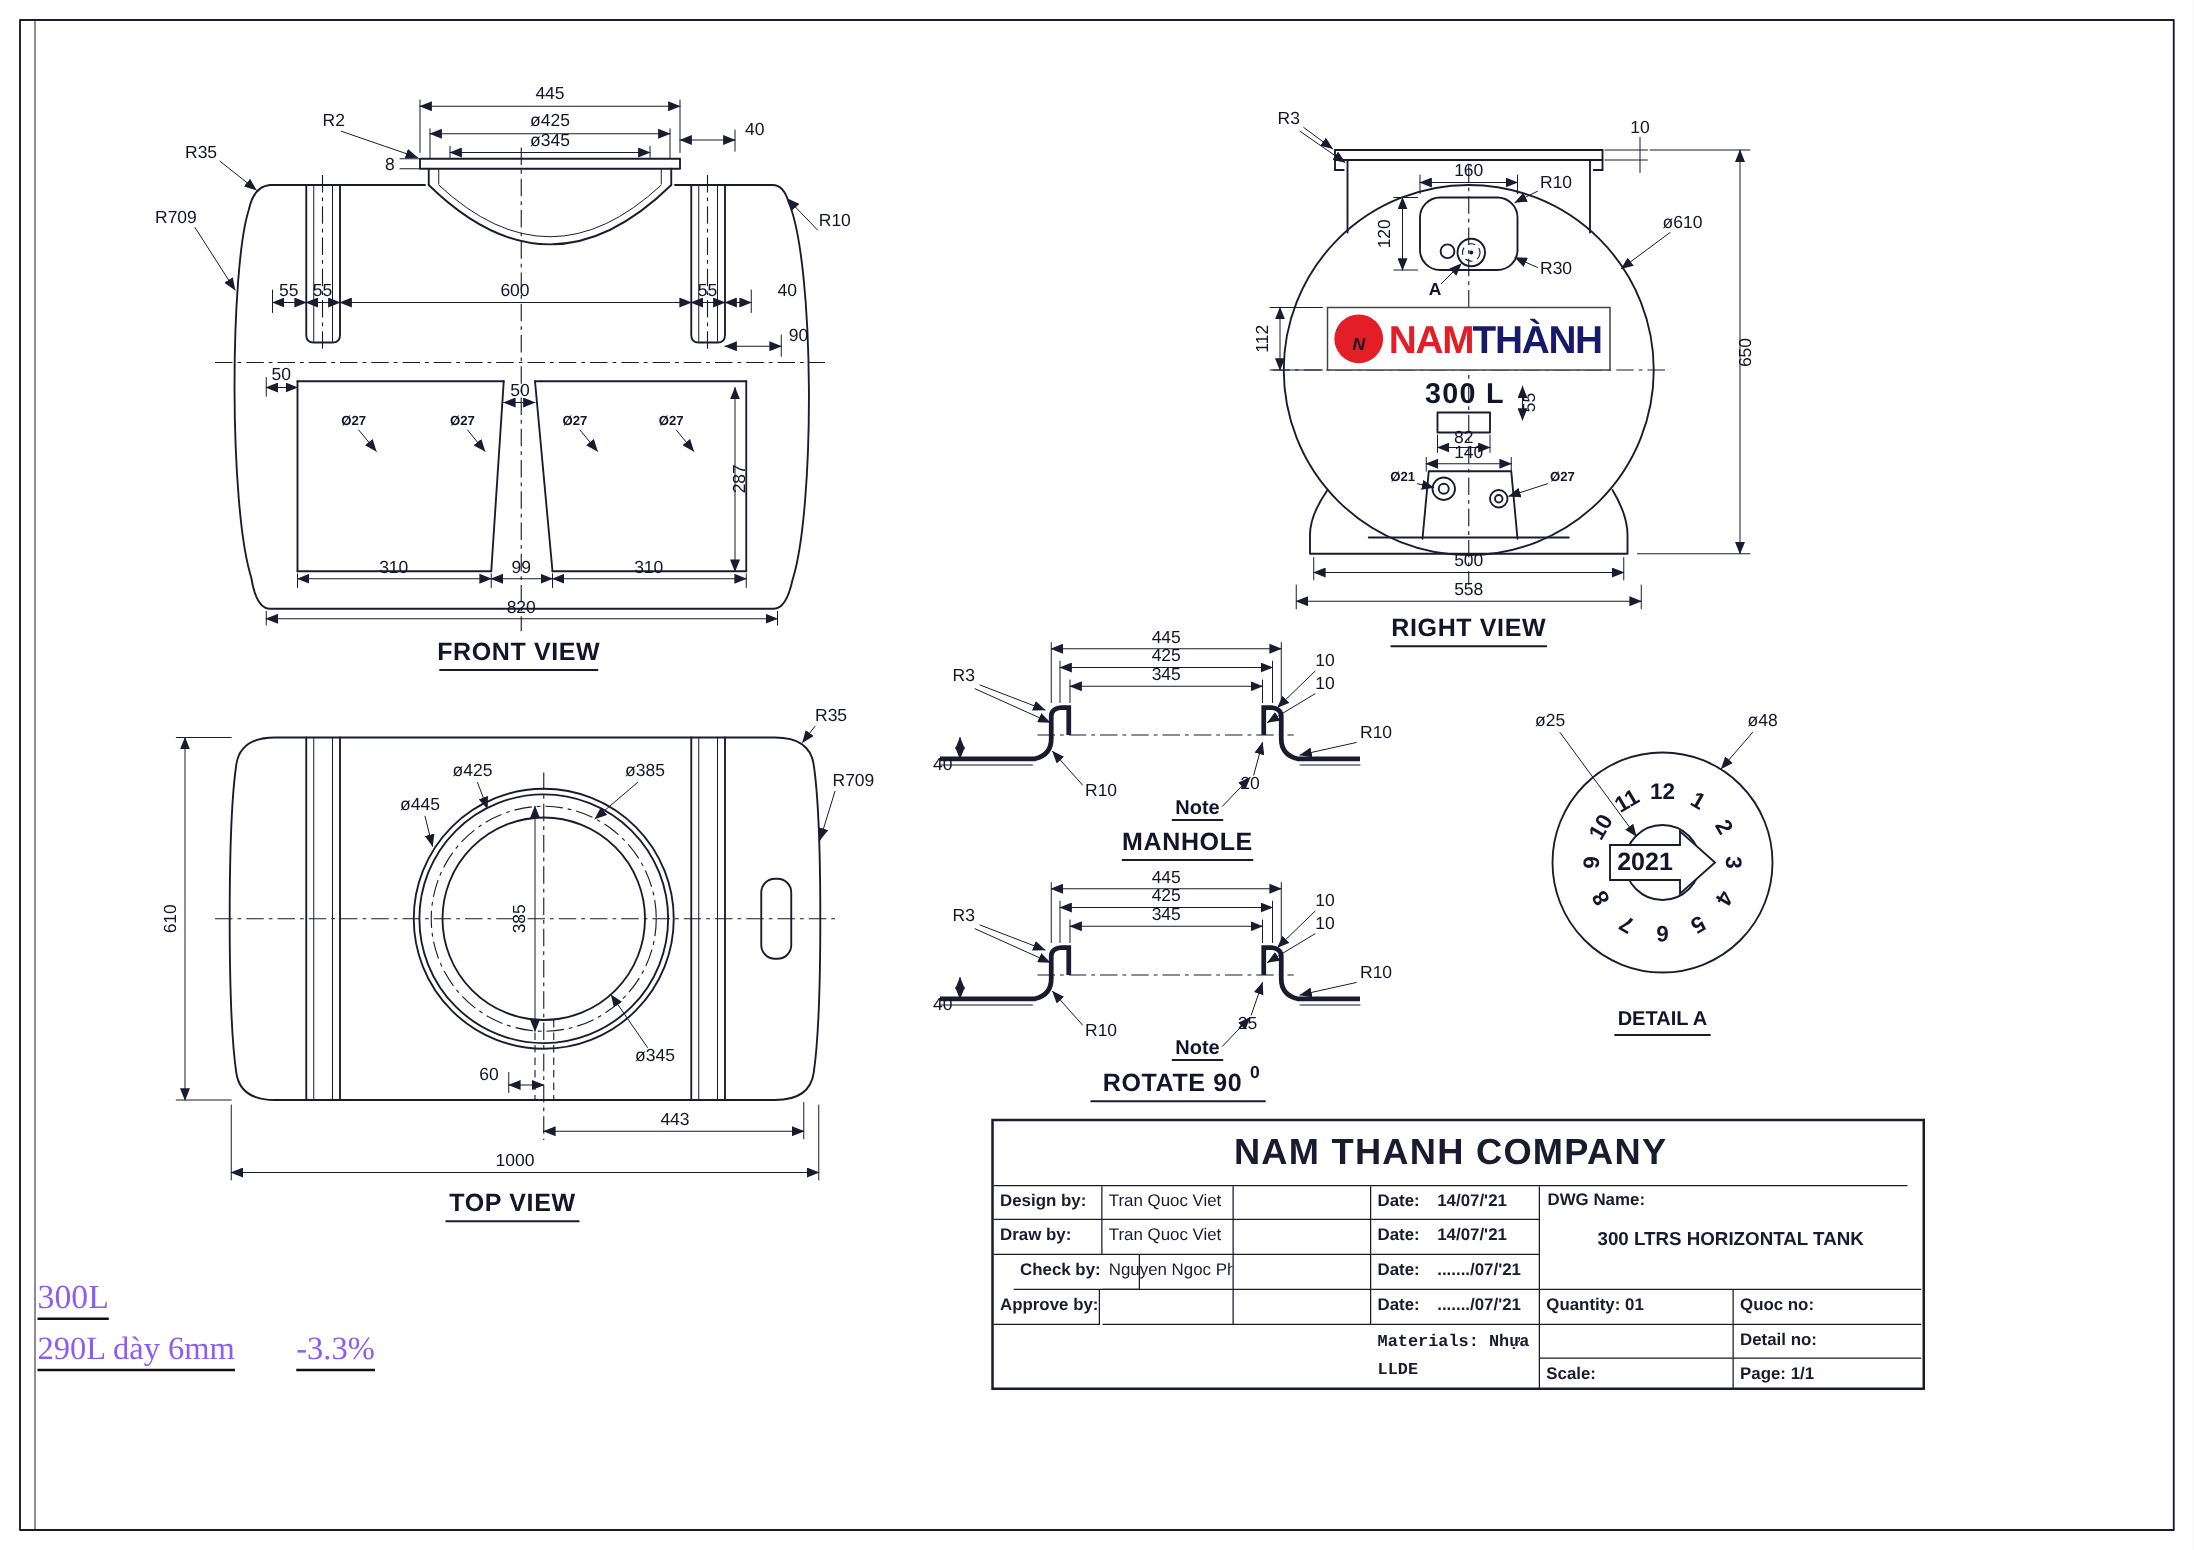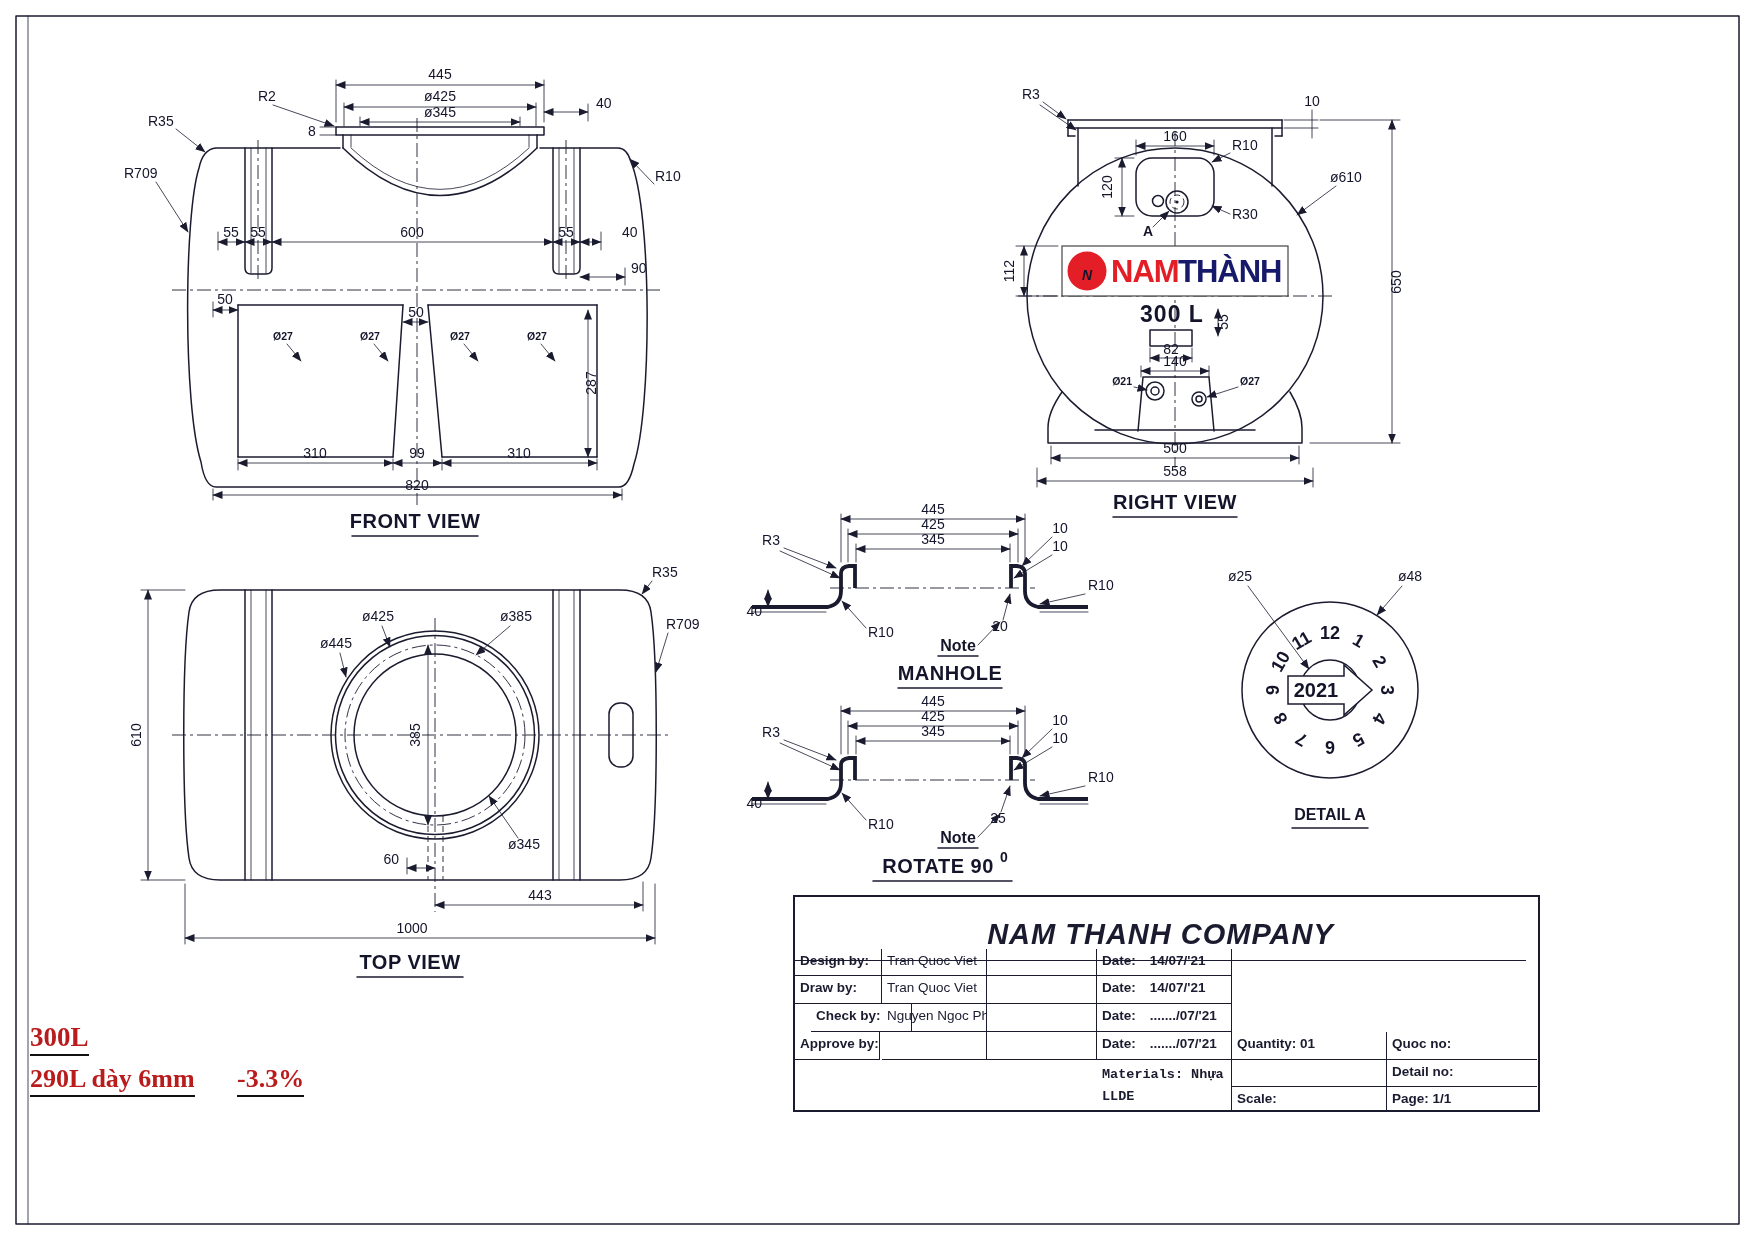--- a/index.html
+++ b/index.html
@@ -30,21 +30,21 @@
               padding:4px 5px;overflow:hidden;white-space:nowrap;}
   #titleblock .noR{border-right:none;} #titleblock .noB{border-bottom:none;}
   #titleblock .company{font-size:29px;font-weight:bold;text-align:center;letter-spacing:1px;
               display:flex;align-items:center;justify-content:center;padding:0;}
   #titleblock .datecell{display:flex;gap:14px;}
   #titleblock .dwg{padding:3px 6px;}
   #titleblock .dwgname{position:absolute;left:0;right:0;top:34px;text-align:center;font-size:15px;font-weight:bold;}
   #titleblock .product{display:flex;align-items:center;justify-content:center;font-size:20px;letter-spacing:.5px;}
   #titleblock .materials{line-height:1.6;white-space:normal;font-family:Liberation Mono, monospace;}
   
-  .note-abs{position:absolute;font-family:"Liberation Serif",serif;font-weight:700;color:#b91c1c;}
+  .note-abs{position:absolute;font-family:"Liberation Serif",serif;font-weight:400;color:#8b5cf6;}
   .note-abs span{display:inline-block;border-bottom:2px solid #111;padding-bottom:1px;}
 </style>
 </head>
 <body>
 
 <div class="sheet">
 
 <svg width="1755" height="1240" viewBox="0 0 1755 1240">
   <defs>
     <marker id="ar" viewBox="0 0 10 8" refX="9.5" refY="4" markerWidth="10" markerHeight="8" orient="auto-start-reverse" markerUnits="userSpaceOnUse">
@@ -408,21 +408,21 @@
     <text x="1228" y="581">ø25</text>
     <line class="ln thin" marker-end="url(#ar)" x1="1248" y1="586" x2="1309" y2="669"></line>
     <text x="1398" y="581">ø48</text>
     <line class="ln thin" marker-end="url(#ar)" x1="1402" y1="586" x2="1377" y2="615"></line>
     <text class="vts tm" x="1330" y="820">DETAIL A</text>
     <line class="ln" x1="1292" y1="828" x2="1368" y2="828" stroke-width="1.6"></line>
   </g>
 </svg>
 
 <div id="titleblock">
-  <div class="cell company noR" style="left:0;top:12px;width:731px;height:52px;font-style:italic;">NAM THANH COMPANY</div>
+  <div class="cell company noR" style="left:0;top:0;width:731px;height:52px;">NAM THANH COMPANY</div>
 
   <div class="cell" style="left:0;top:52px;width:87px;height:27px;">Design by:</div>
   <div class="cell" style="left:87px;top:52px;width:105px;height:27px;font-weight:normal;">Tran Quoc Viet</div>
   <div class="cell" style="left:192px;top:52px;width:110px;height:27px;"></div>
   <div class="cell datecell" style="left:302px;top:52px;width:135px;height:27px;">
     <span>Date:</span>
     <span>14/07/'21</span>
   </div>
 
   <div class="cell" style="left:0;top:79px;width:87px;height:28px;">Draw by:</div>
@@ -442,20 +442,24 @@
   </div>
 
   <div class="cell" style="left:0;top:135px;width:85px;height:28px;">Approve by:</div>
   <div class="cell" style="left:87px;top:135px;width:105px;height:28px;font-weight:normal;"></div>
   <div class="cell" style="left:192px;top:135px;width:110px;height:28px;"></div>
   <div class="cell datecell" style="left:302px;top:135px;width:135px;height:28px;">
     <span>Date:</span>
     <span>......./07/'21</span>
   </div>
 
+  <div class="cell dwg noR" style="left:437px;top:52px;width:305px;height:83px;">
+    <span>DWG Name:</span>
+    <div class="dwgname">300 LTRS HORIZONTAL TANK</div>
+  </div>
 
   <div class="cell" style="left:437px;top:135px;width:155px;height:28px;">Quantity: 01</div>
   <div class="cell noR" style="left:592px;top:135px;width:150px;height:28px;">Quoc no:</div>
 
   <div class="cell materials noB" style="left:302px;top:163px;width:135px;height:51px;">
     <div>Materials: Nhựa</div>
     <div>LLDE</div>
   </div>
 
   <div class="cell" style="left:437px;top:163px;width:155px;height:27px;"></div>

